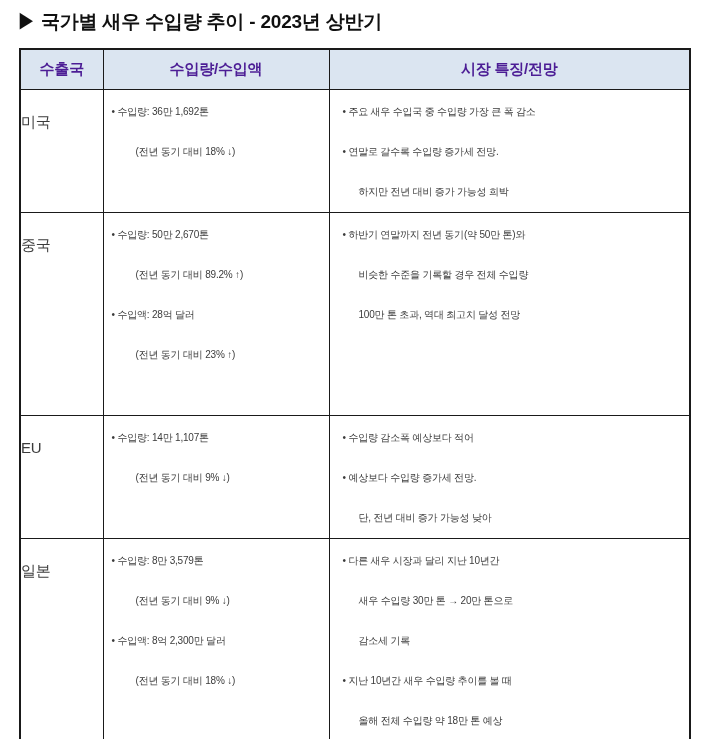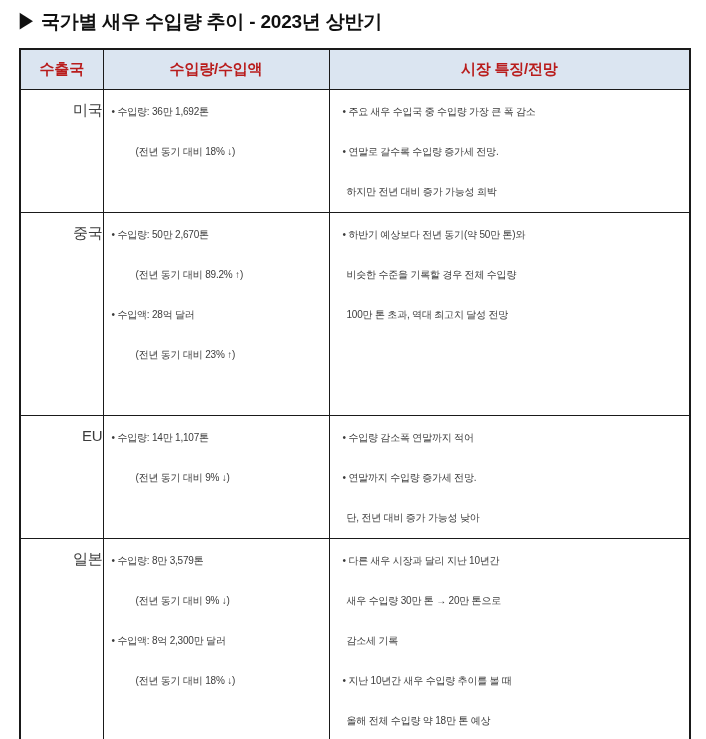--- a/index.html
+++ b/index.html
@@ -30,42 +30,42 @@
     border:2px solid var(--border);
   }
   .tbl th, .tbl td{
     border:1px solid var(--border);
     vertical-align:top;
     overflow:hidden;
   }
   .tbl thead tr{height:40px;}
   .tbl th{
     background:var(--header-bg);
-    font-size:15px; font-weight:700; color:#b91c1c;
+    font-size:15px; font-weight:700; color:#4c1d95;
     text-align:center; vertical-align:middle;
     letter-spacing:-0.2px;
   }
   tr.r0{height:117px;}
   tr.r1{height:203px;}
   tr.r2{height:120px;}
   tr.r3{height:199px;}
   td.country{
-    text-align:right; padding-top:0;
+    text-align:left; padding-top:12px;
     font-size:15px; color:var(--text); line-height:40px;
     letter-spacing:-0.2px;
   }
   td.c2{padding:2px 2px 0 8px;}
   td.c3{padding:2px 2px 0 13px;}
   .ln{
     height:40px; line-height:40px;
     font-size:10px; color:var(--text);
     white-space:nowrap; letter-spacing:-0.2px;
   }
   .i{margin-left:24px;}  
-  .f{margin-left:4px;}    
+  .f{margin-left:16px;}    
 </style>
 </head>
 <body>
 
 <div class="page">
 
   <div class="doc-title">▶ 국가별 새우 수입량 추이 - 2023년 상반기</div>
 
   <table class="tbl">
     <colgroup>
@@ -97,35 +97,35 @@
 
       <tr class="r1">
         <td class="country">중국</td>
         <td class="c2">
           <div class="ln b">• 수입량: 50만 2,670톤</div>
           <div class="ln i">(전년 동기 대비 89.2% ↑)</div>
           <div class="ln b">• 수입액: 28억 달러</div>
           <div class="ln i">(전년 동기 대비 23% ↑)</div>
         </td>
         <td class="c3">
-          <div class="ln b">• 하반기 예상보다 전년 동기(약 50만 톤)와</div>
+          <div class="ln b">• 하반기 연말까지 전년 동기(약 50만 톤)와</div>
           <div class="ln f">비슷한 수준을 기록할 경우 전체 수입량</div>
           <div class="ln f">100만 톤 초과, 역대 최고치 달성 전망</div>
         </td>
       </tr>
 
       <tr class="r2">
         <td class="country">EU</td>
         <td class="c2">
           <div class="ln b">• 수입량: 14만 1,107톤</div>
           <div class="ln i">(전년 동기 대비 9% ↓)</div>
         </td>
         <td class="c3">
-          <div class="ln b">• 수입량 감소폭 연말까지 적어</div>
-          <div class="ln b">• 연말까지 수입량 증가세 전망.</div>
+          <div class="ln b">• 수입량 감소폭 예상보다 적어</div>
+          <div class="ln b">• 예상보다 수입량 증가세 전망.</div>
           <div class="ln f">단, 전년 대비 증가 가능성 낮아</div>
         </td>
       </tr>
 
       <tr class="r3">
         <td class="country">일본</td>
         <td class="c2">
           <div class="ln b">• 수입량: 8만 3,579톤</div>
           <div class="ln i">(전년 동기 대비 9% ↓)</div>
           <div class="ln b">• 수입액: 8억 2,300만 달러</div>

